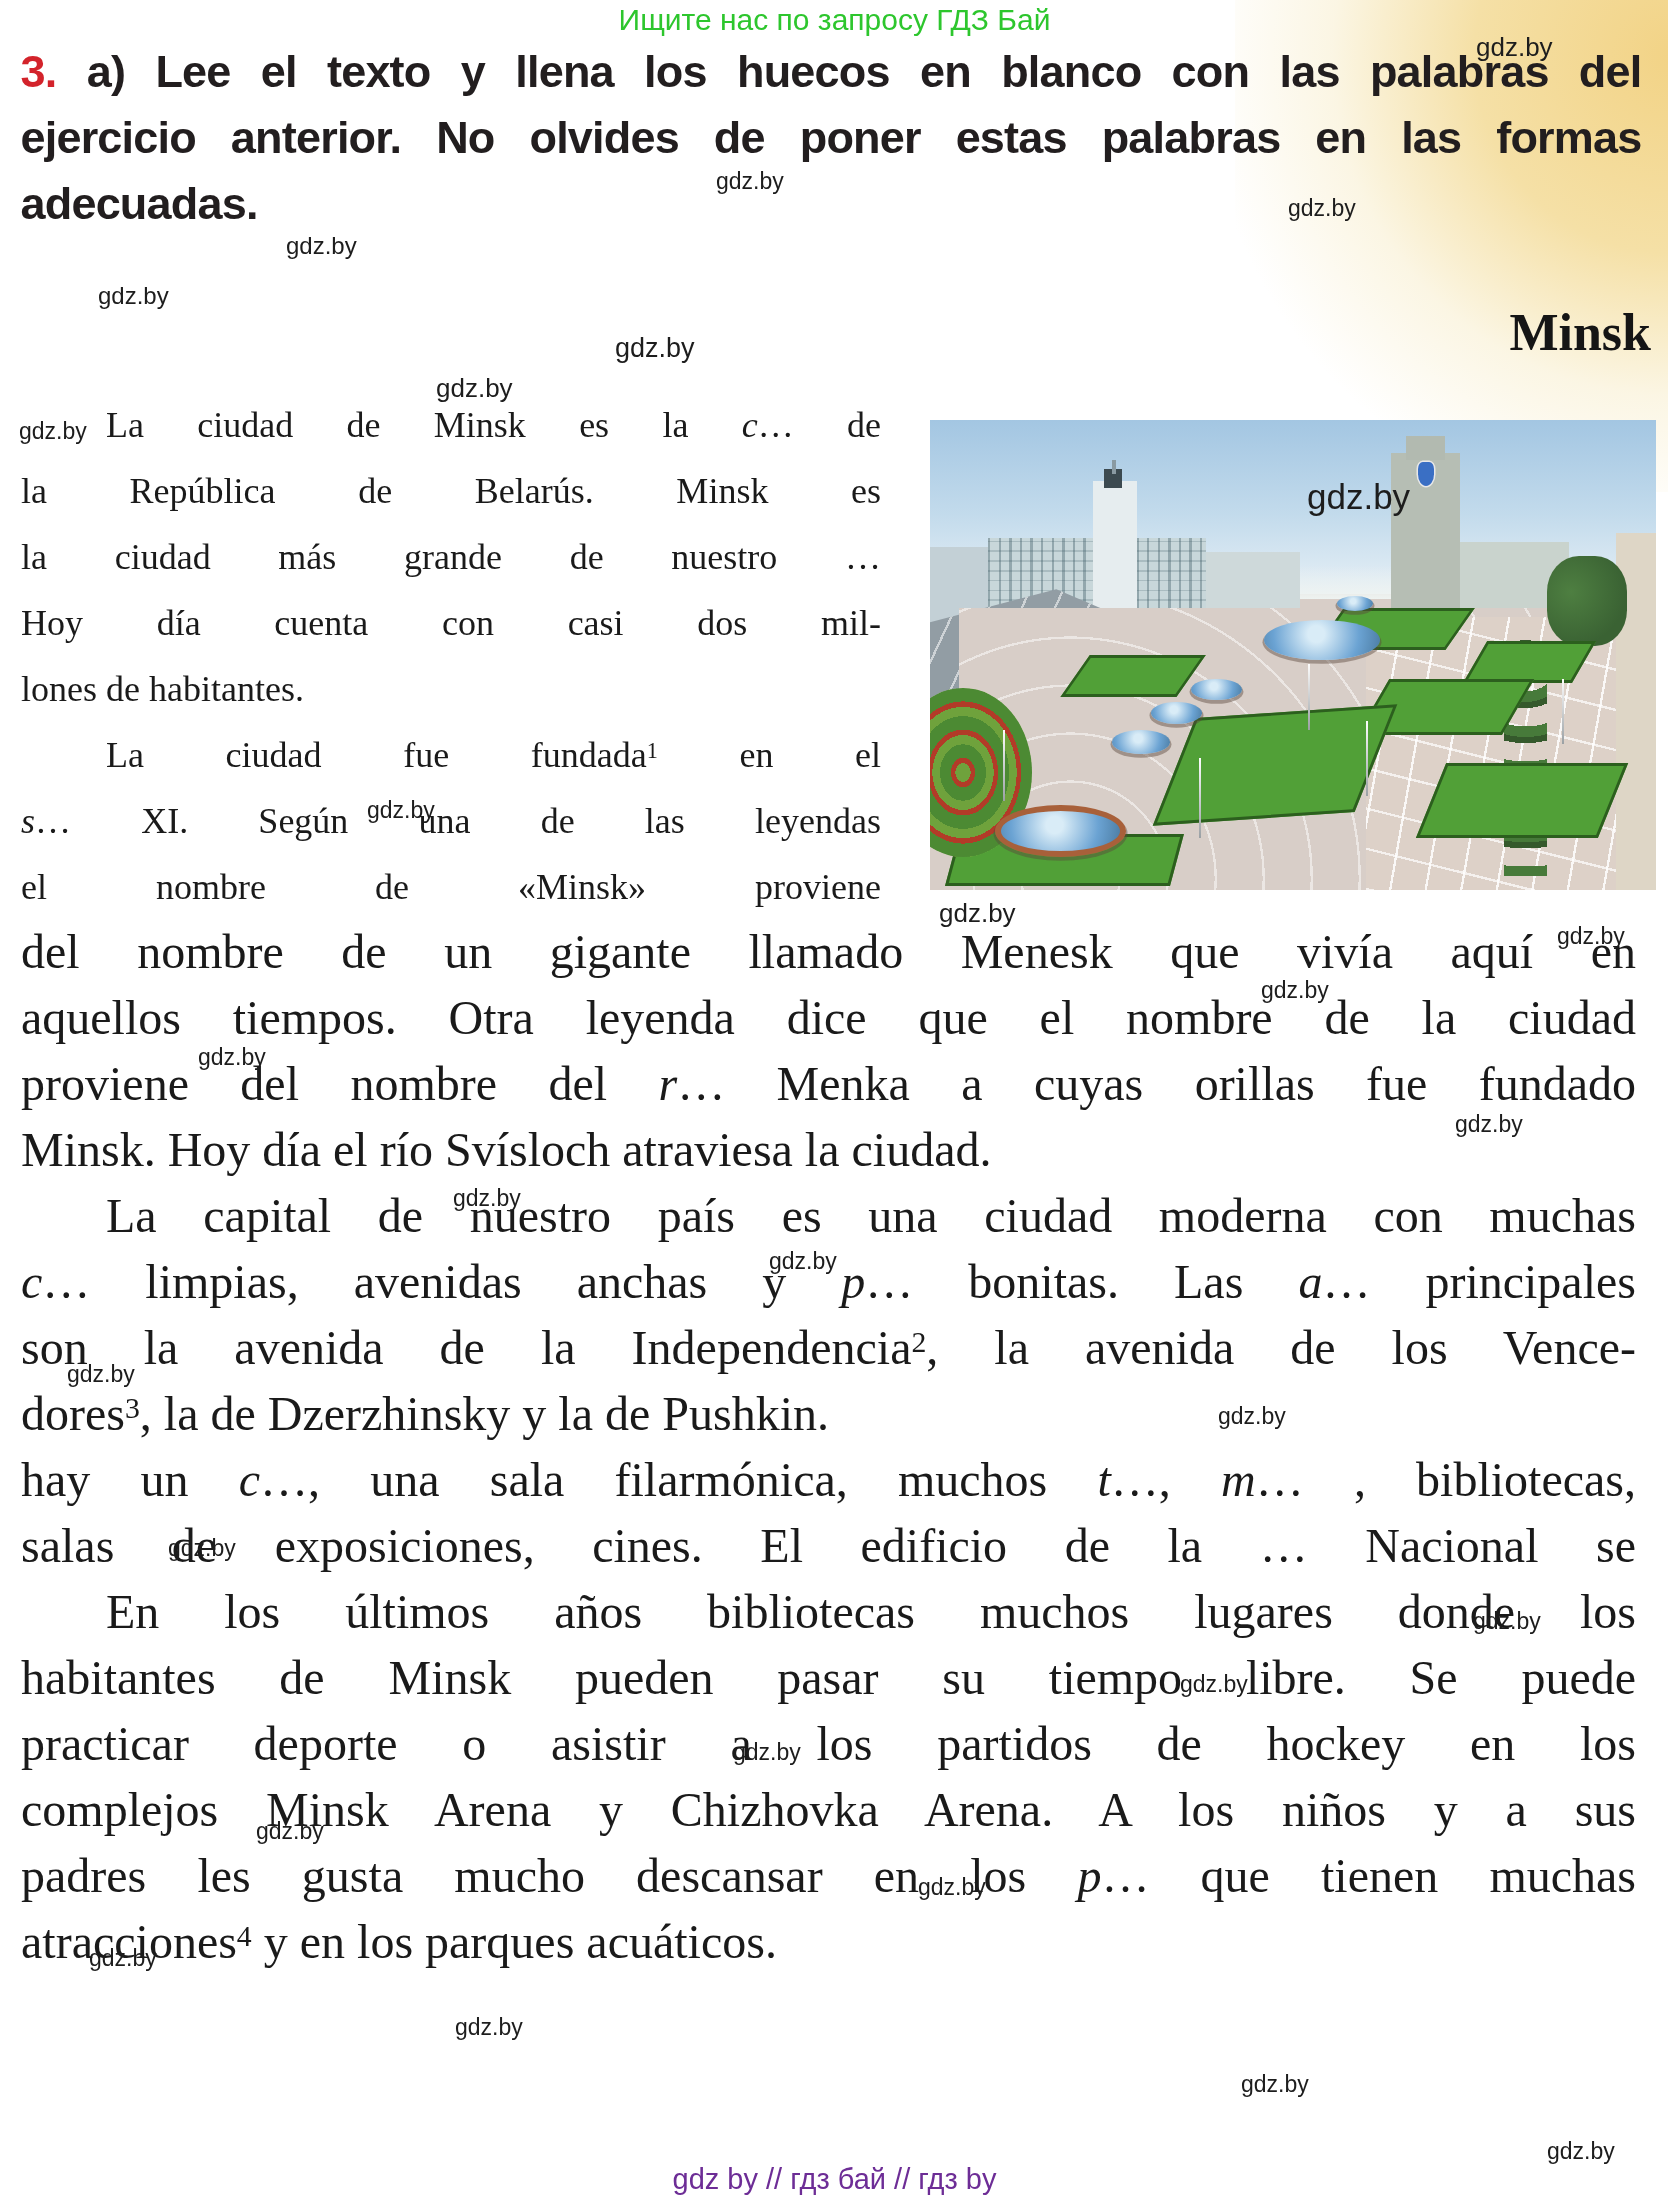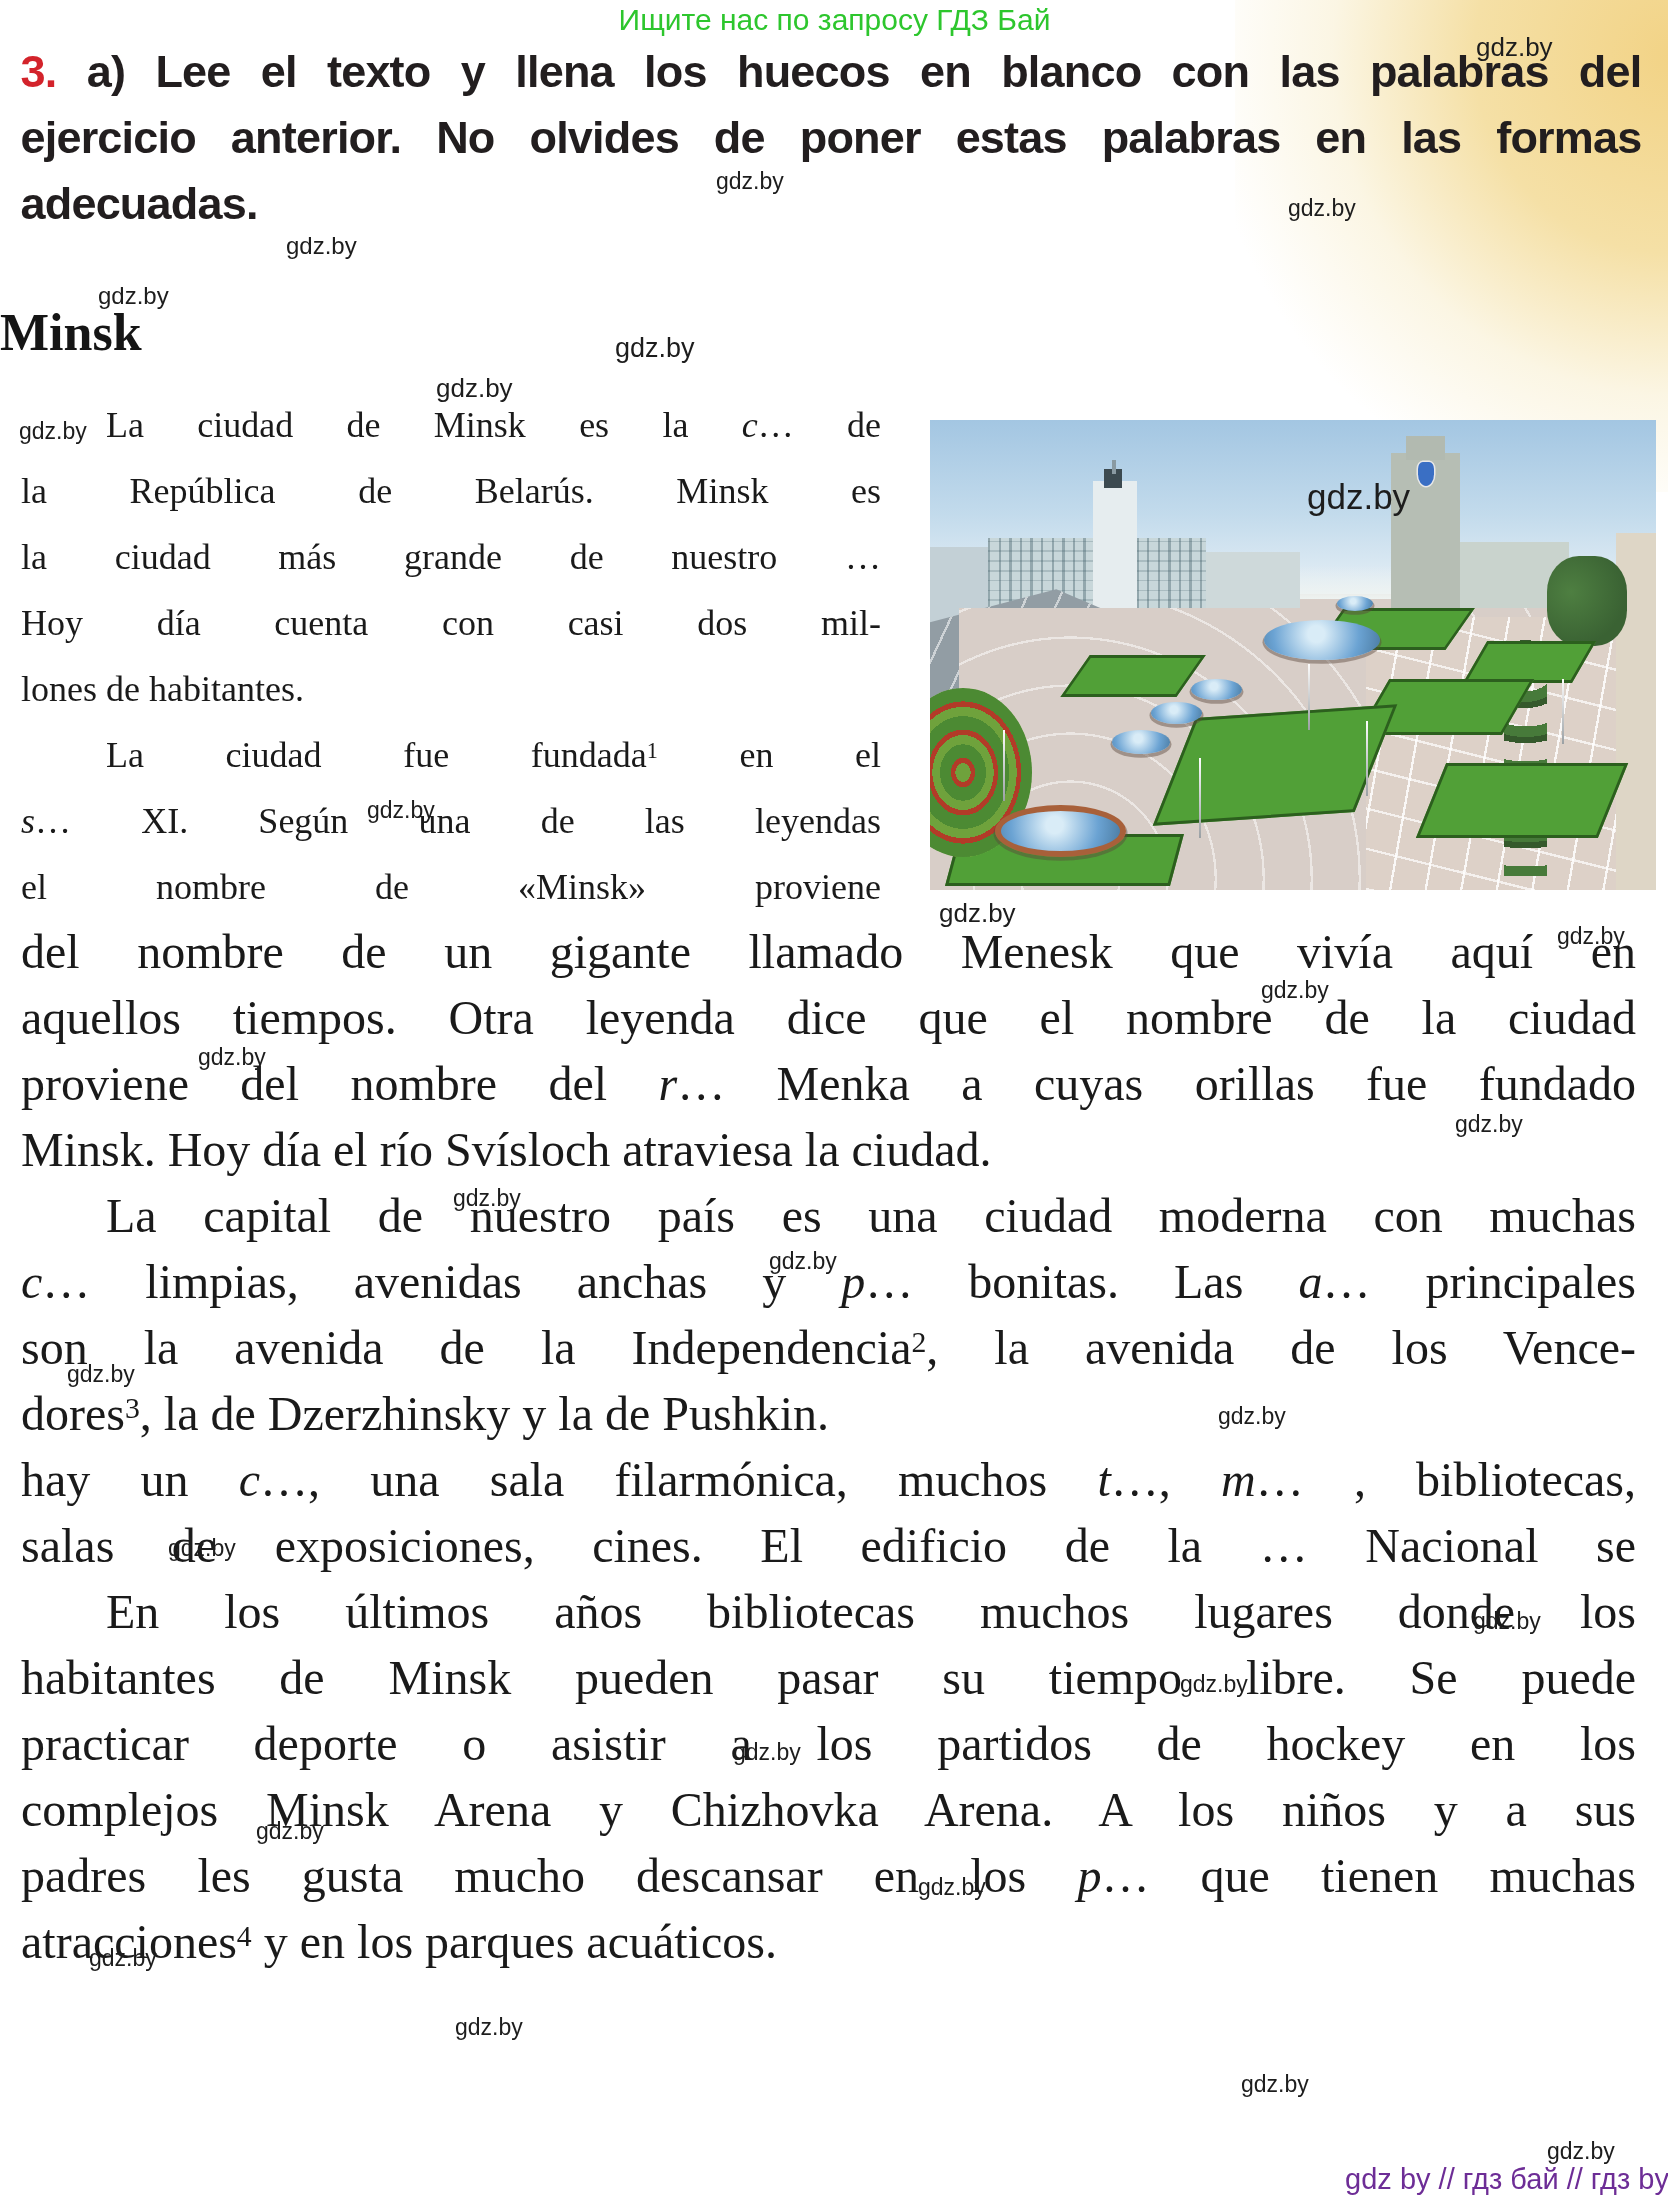--- a/index.html
+++ b/index.html
@@ -37,21 +37,21 @@
     font-family:"Liberation Sans", sans-serif;
     font-weight:bold;
     font-size:45px;line-height:61px;letter-spacing:-0.8px;
     color:#221e1f;
     z-index:2;
   }
   #exercise-block .line{white-space:nowrap;text-align:center;}
   .red{color:var(--red);}
   #article-title{
     position:absolute;left:0;top:305px;width:1651px;
-    text-align:left;
+    text-align:right;
     font-weight:bold;
     font-size:52px;line-height:55px;
     color:#151515;
     z-index:2;
   }
   #left-col{
     position:absolute;left:21px;top:392px;width:860px;
     font-size:36px;line-height:66px;
     z-index:2;
   }
@@ -71,21 +71,21 @@
   .sup{font-size:0.62em;vertical-align:baseline;position:relative;top:-0.42em;}
   .wm{
     position:absolute;
     font-family:"Liberation Sans", sans-serif;
     color:var(--wm);
     white-space:nowrap;
     z-index:4;
   }
   #footer-banner{
     position:absolute;left:0;top:2162px;width:100%;
-    text-align:right;
+    text-align:center;
     font-family:"Liberation Sans", sans-serif;
     font-size:29px;line-height:35px;
     color:var(--purple);
     z-index:3;
   }
   
   #photo{
     position:absolute;left:930px;top:420px;width:726px;height:470px;
     overflow:hidden;background:#d8cec8;z-index:2;
   }

